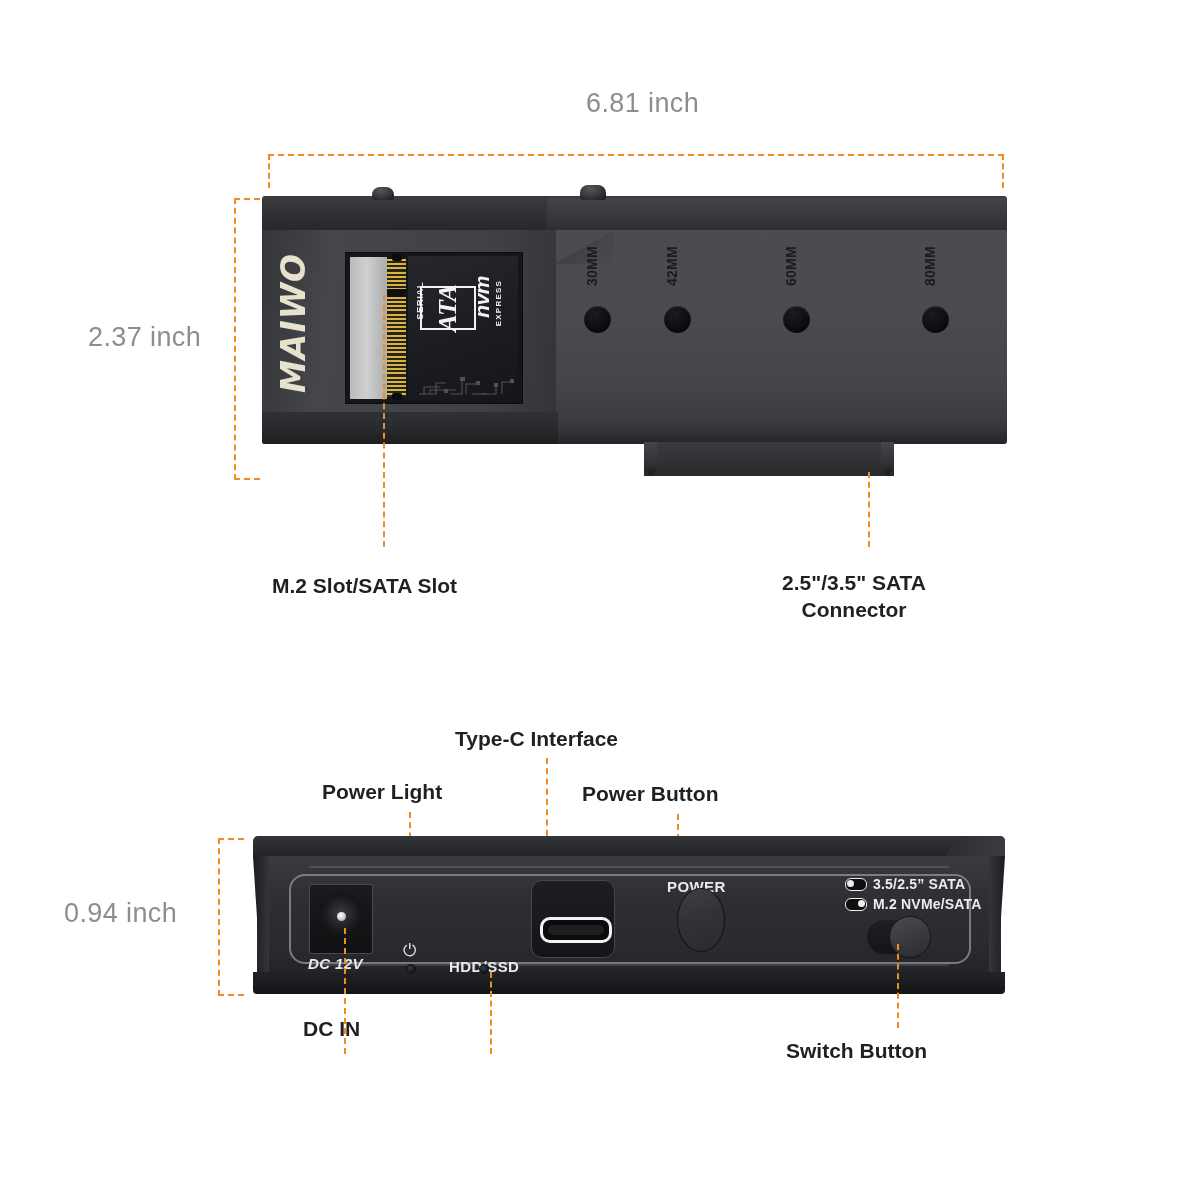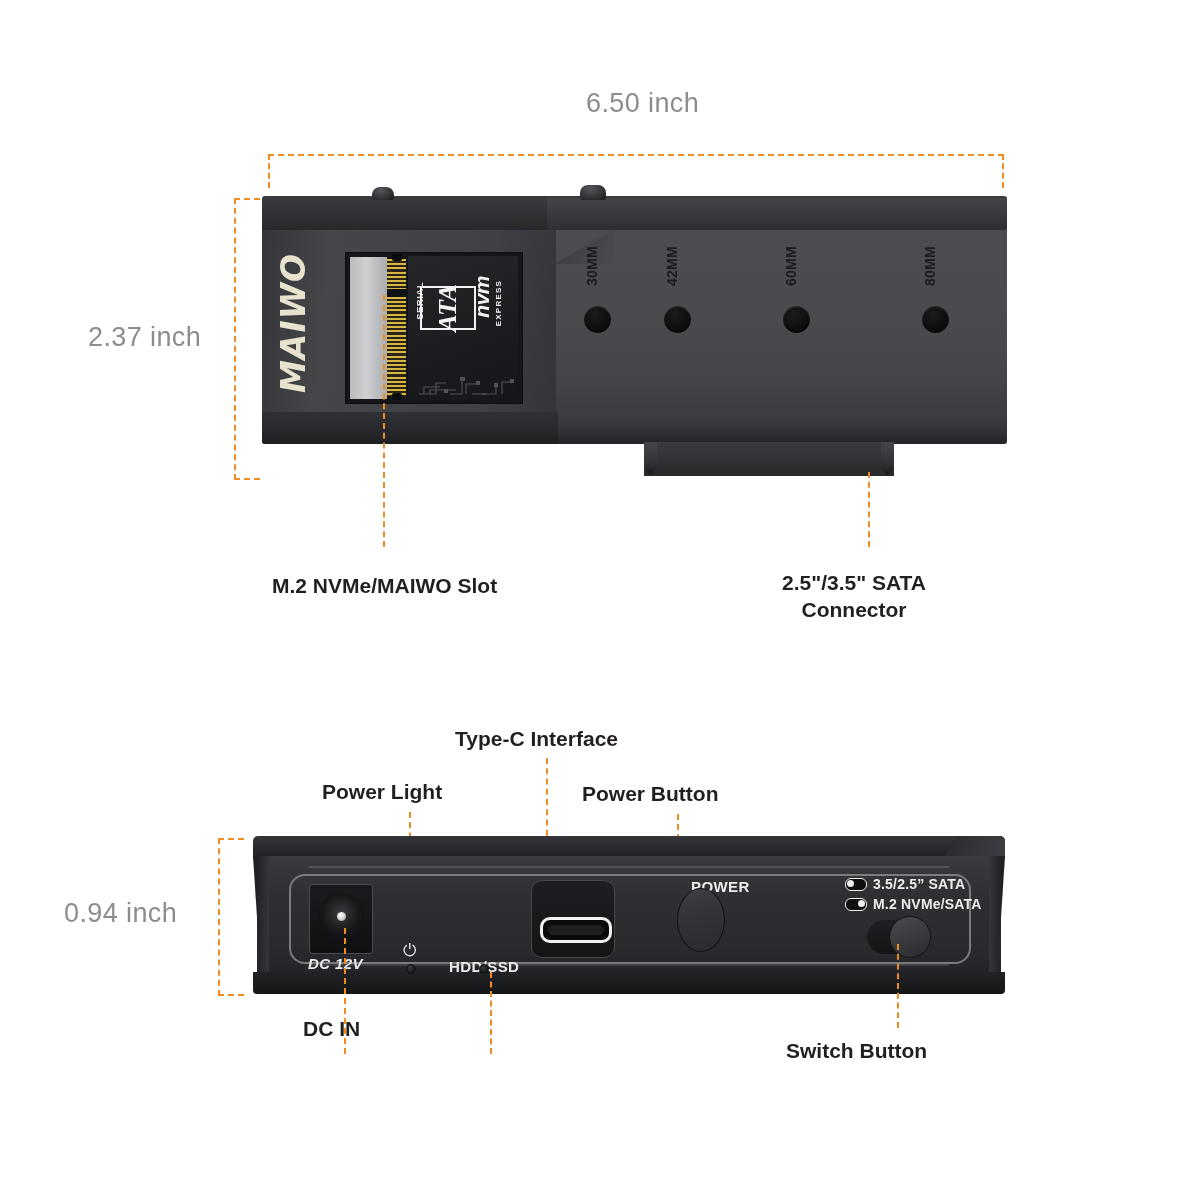--- a/index.html
+++ b/index.html
@@ -331,21 +331,21 @@
   .sw-pill.right i { right: 1px; }
   .sw-text {
     color: #ebecec; font-size: 14px; font-weight: 700; letter-spacing: 0.2px;
   }
 </style>
 </head>
 <body>
 
 <div class="stage">
 
-  <div class="abs dim-text" style="left:586px; top:88px;">6.50 inch</div>
+  <div class="abs dim-text" style="left:586px; top:88px;">6.81 inch</div>
 
   <div class="abs dash-h" style="left:268px; top:154px; width:736px;"></div>
   <div class="abs dash-v" style="left:268px; top:154px; height:34px;"></div>
   <div class="abs dash-v" style="left:1002px; top:154px; height:34px;"></div>
 
   <div class="abs dim-text" style="left:88px; top:322px;">2.37 inch</div>
   <div class="abs dash-v" style="left:234px; top:198px; height:282px;"></div>
   <div class="abs dash-h" style="left:234px; top:198px; width:26px;"></div>
   <div class="abs dash-h" style="left:234px; top:478px; width:26px;"></div>
 
@@ -421,21 +421,21 @@
     <div class="abs dev-bottom-lip"></div>
     <div class="abs dev-bottom-lip-left"></div>
 
     <div class="abs sata-conn">
       <div class="abs sata-tab" style="left:0px; top:0px;"></div>
       <div class="abs sata-tab" style="left:237px; top:0px;"></div>
     </div>
   </div>
 
   <div class="abs dash-v" style="left:383px; top:295px; height:252px;"></div>
-  <div class="abs callout" style="left:272px; top:573px;">M.2 NVMe/MAIWO Slot</div>
+  <div class="abs callout" style="left:272px; top:573px;">M.2 Slot/SATA Slot</div>
 
   <div class="abs dash-v" style="left:868px; top:472px; height:75px;"></div>
   <div class="abs callout" style="left:782px; top:570px;">
     <div>2.5"/3.5" SATA</div>
     <div>Connector</div>
   </div>
 
   <div class="abs callout" style="left:455px; top:726px;">Type-C Interface</div>
   <div class="abs dash-v" style="left:546px; top:758px; height:160px;"></div>
 
@@ -474,21 +474,21 @@
     <div class="abs port-label" style="left:196px; top:122px;">HDD/SSD</div>
     <div class="abs led-dot" style="left:226px; top:128px;"></div>
 
     <div class="abs port-label" style="left:289px; top:42px;">TYPE-C</div>
     <div class="abs typec-frame">
       <div class="abs typec-port">
         <div class="abs typec-inner"></div>
       </div>
     </div>
 
-    <div class="abs port-label" style="left:414px; top:42px;margin-left:24px;">POWER</div>
+    <div class="abs port-label" style="left:414px; top:42px;">POWER</div>
     <div class="abs power-btn"></div>
 
     <div class="abs" style="left:592px; top:40px;">
       <div class="sw-opt" style="margin-bottom:4px;">
         <span class="sw-pill left">
             <i></i>
           </span>
         <span class="sw-text">3.5/2.5”  SATA</span>
       </div>
       <div class="sw-opt">

